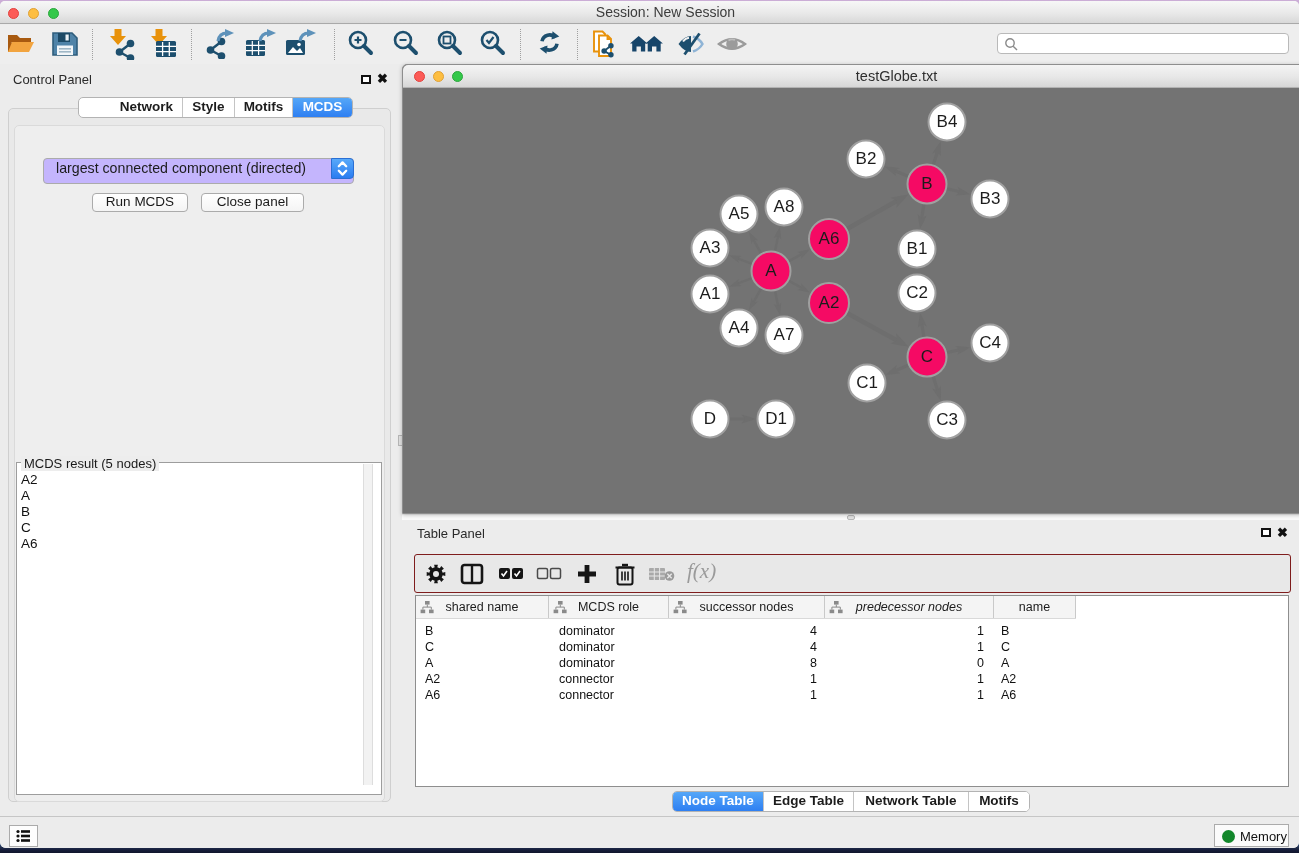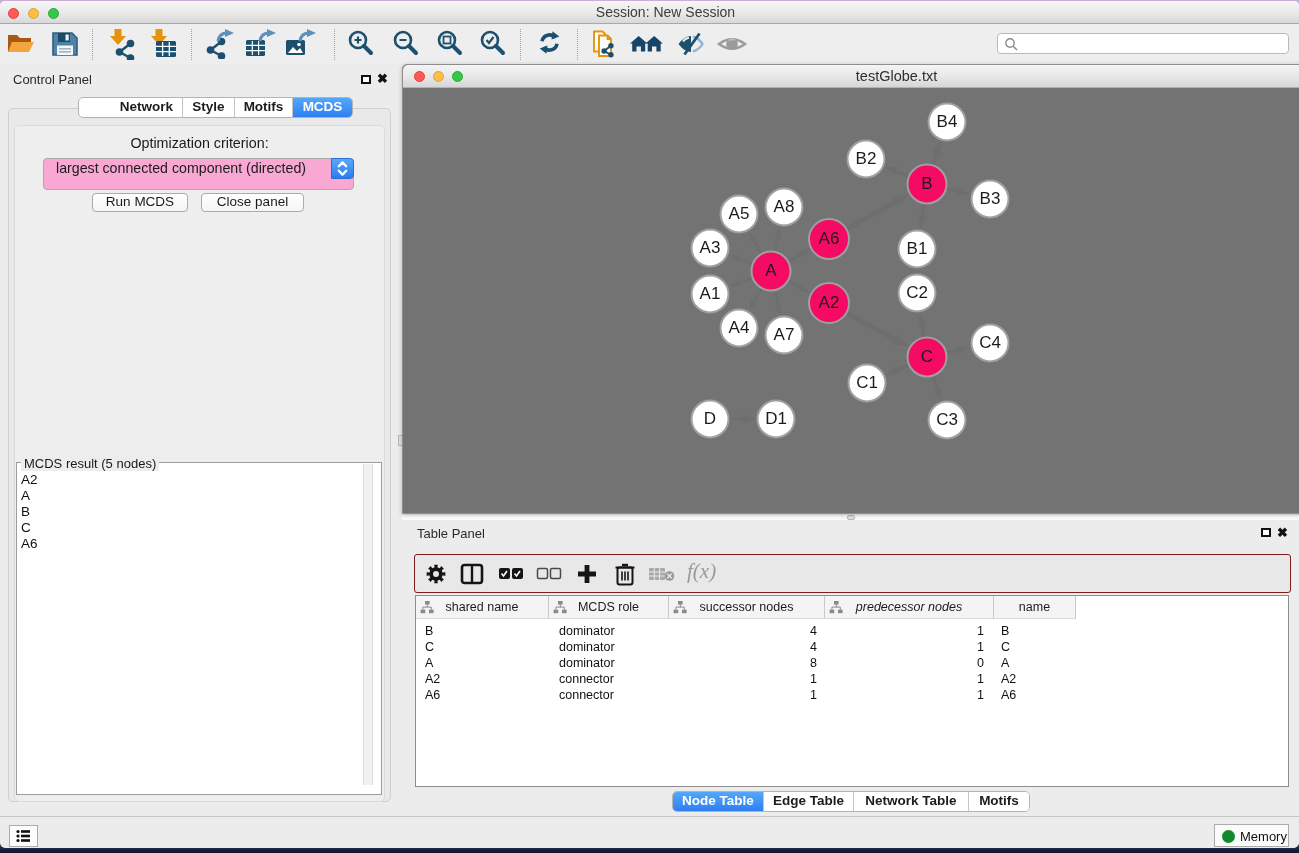--- a/index.html
+++ b/index.html
@@ -38,21 +38,21 @@
 #cp-inner { position:absolute; left:14px; top:124px; width:371px; height:677px;
   background:#eeeeee; border:1px solid #dadada; border-radius:5px; }
 #cp-tabs { position:absolute; left:78px; top:96px; height:21px; display:flex;
   border-radius:5px; overflow:hidden; border:1px solid #b3b3b3; background:#fff;padding-left:32px; }
 #cp-tabs .tab { height:19px; line-height:18px; font-size:13.5px; font-weight:bold; color:#1c1c1c;
   text-align:center; border-right:1px solid #c4c4c4; background:#fff; }
 #cp-tabs .tab:last-child { border-right:none; }
 #cp-tabs .tab.sel { background:linear-gradient(180deg,#55a7f8 0,#2e7ff2 100%); color:#fff; }
 #opt-label { position:absolute; left:0; width:399px; top:134px; text-align:center;
   font-size:14.3px; color:#1a1a1a; }
-#dropdown { position:absolute; left:43px; top:157px; width:311px; height:32px; background:#f9a8d4;
+#dropdown { position:absolute; left:43px; top:157px; width:311px; height:26px; background:#c4b5fd;
   border:1px solid #ababab; border-radius:4px; }
 #dropdown .txt { position:absolute; left:12px; top:0.5px; font-size:14.2px; color:#1c1c1c; }
 #dropdown .cap { position:absolute; right:-1px; top:-1px; width:23px; height:21px;
   background:linear-gradient(180deg,#58a9f9 0,#2a7cf1 100%); border-radius:0 4px 4px 0;
   border:1px solid #2a6fd4; }
 .btn { position:absolute; height:19px; background:linear-gradient(180deg,#ffffff 0,#f4f4f4 100%);
   border:1px solid #ababab; border-radius:4px; font-size:13.5px; color:#1a1a1a;
   text-align:center; line-height:16px; }
 #mcds-fieldset { position:absolute; left:16px; top:461px; width:366px; height:333px;
   border:1px solid #9d9d9d; background:#fff; }
@@ -270,21 +270,20 @@
   <div class="float-sq" style="left:361px; top:74px;"></div>
   <div class="close-x" style="left:377px; top:70px;">✖</div>
   <div id="cp-outer"></div>
   <div id="cp-inner"></div>
   <div id="cp-tabs">
     <div class="tab" style="width:72px;">Network</div>
     <div class="tab" style="width:52px;">Style</div>
     <div class="tab" style="width:58px;">Motifs</div>
     <div class="tab sel" style="width:59px;">MCDS</div>
   </div>
-  <div id="opt-label">Optimization criterion:</div>
   <div id="dropdown">
     <div class="txt">largest connected component (directed)</div>
     <div class="cap">
         <svg width="21" height="19" viewBox="0 0 21 19" style="position:absolute;left:0;top:0;">
 <path d="M6.8 7.2 L10.5 3.4 L14.2 7.2" stroke="#fff" stroke-width="2.3" fill="none" stroke-linecap="round" stroke-linejoin="round"></path>
 <path d="M6.8 11.8 L10.5 15.6 L14.2 11.8" stroke="#fff" stroke-width="2.3" fill="none" stroke-linecap="round" stroke-linejoin="round"></path>
         </svg>
       </div>
   </div>
   <div class="btn" style="left:92px; top:192px; width:96px;">Run MCDS</div>

